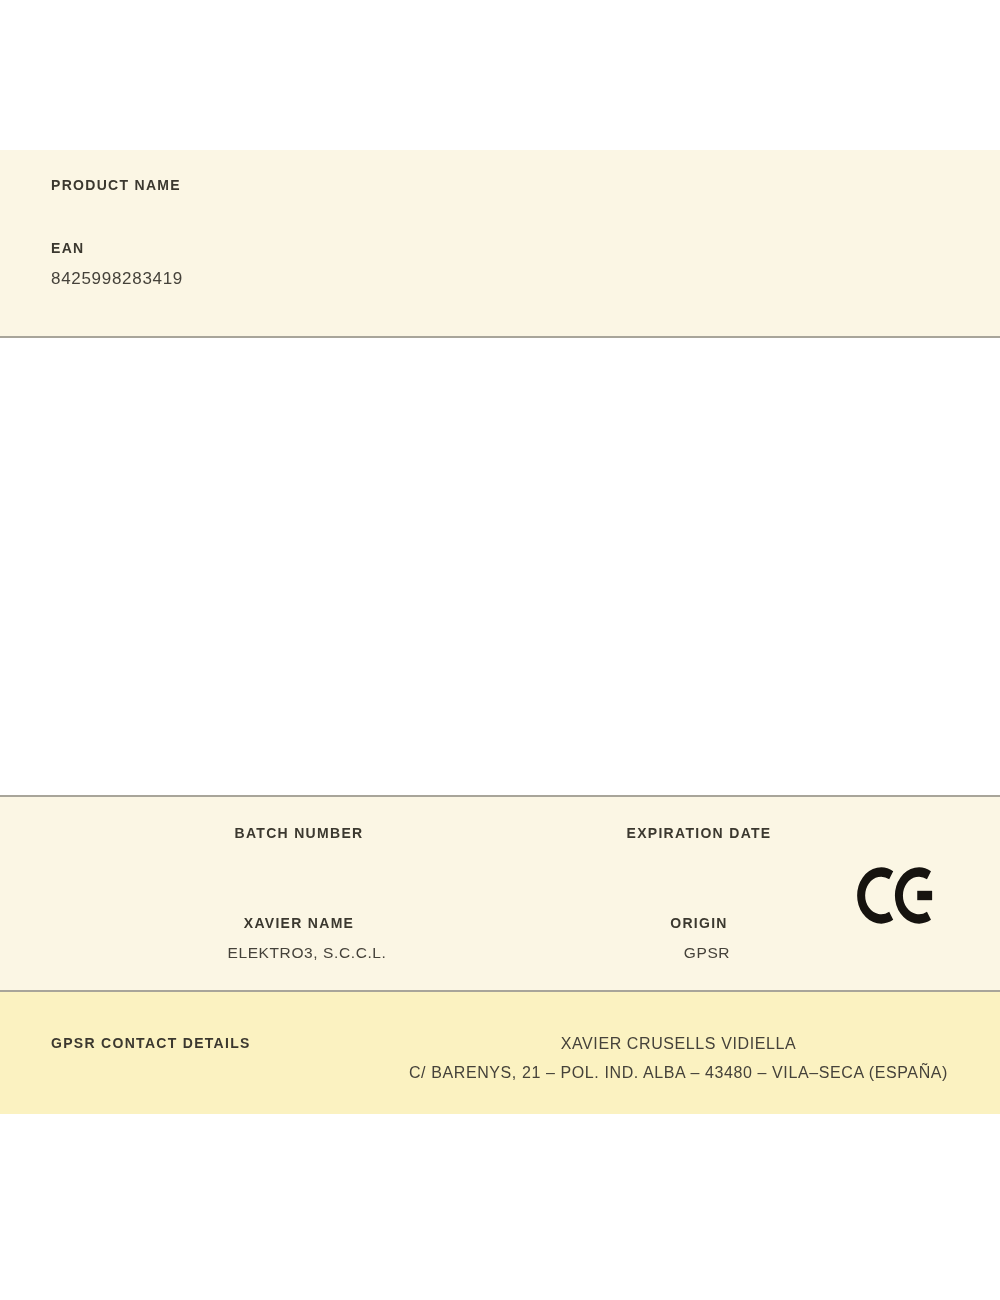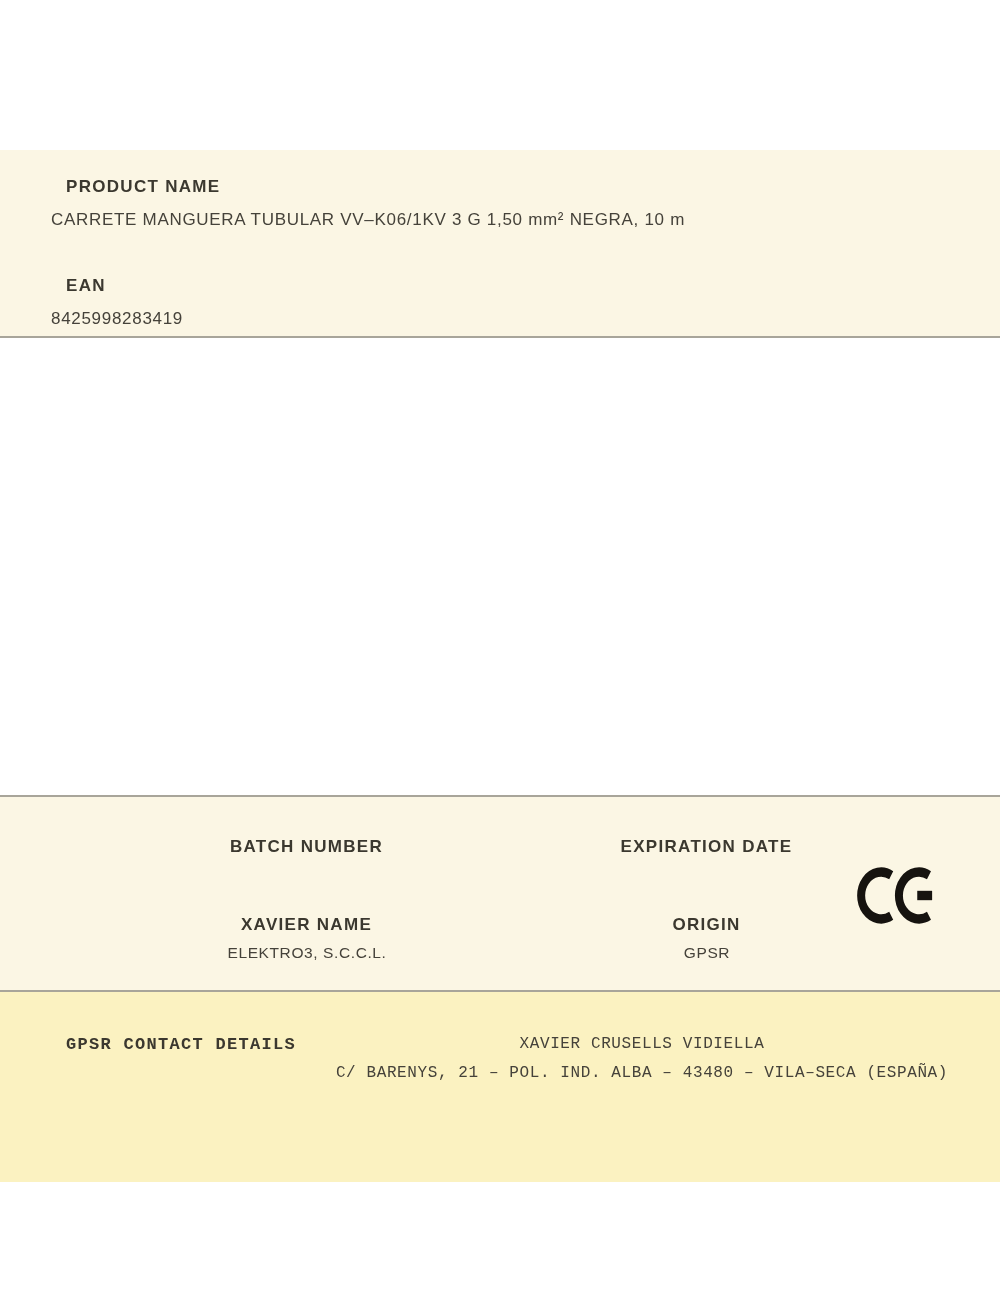--- a/index.html
+++ b/index.html
@@ -22,26 +22,25 @@
     box-sizing: border-box;
   }
   .section-product {
     top: 150px;
     height: 188px;
     background: #fbf6e4;
     border-bottom: 2px solid #a8a59a;
     padding: 27px 51px 0 51px;
   }
   .field-label {
-    font-size: 17px;
+    font-size: 14px;
     font-weight: bold;
     letter-spacing: 1.3px;
     color: #3b382f;
     line-height: 1.15;
-    margin-left: 15px;
   }
   .field-value {
     font-size: 17px;
     letter-spacing: 0.7px;
     color: #45423a;
     line-height: 1.15;
   }
   .section-product .field-value {
     margin-top: 13px;
   }
@@ -55,21 +54,21 @@
     border-top: 2px solid #a8a59a;
     border-bottom: 2px solid #a8a59a;
   }
   .col {
     position: absolute;
     width: 400px;
     text-align: center;
   }
   .col-left  { left: 99px; }
   .col-right { left: 499px; }
-  .col .row1-label { position: absolute; top: 40px;  left: 0; right: 0; }
+  .col .row1-label { position: absolute; top: 28px;  left: 0; right: 0; }
   .col .row1-value { position: absolute; top: 58px;  left: 0; right: 0; }
   .col .row2-label { position: absolute; top: 118px; left: 0; right: 0; }
   .col .row2-value { position: absolute; top: 147px; left: 16px; right: 0; }
   .col .field-value {
     font-size: 15.5px;
     letter-spacing: 0.6px;
   }
   .ce-mark {
     position: absolute;
     top: 65px;
@@ -77,23 +76,22 @@
     width: 87px;
     height: 67px;
   }
   .ce-mark svg {
     width: 100%;
     height: 100%;
     display: block;
   }
   .section-contact {
     top: 992px;
-    height: 190px;
+    height: 122px;
     background: #fbf2c1;
-    font-family: Liberation Mono, monospace;
   }
   .gpsr-label {
     position: absolute;
     left: 51px;
     top: 43px;
   }
   .contact-block {
     position: absolute;
     right: 52px;
     top: 43px;
@@ -105,21 +103,20 @@
     color: #45423a;
     line-height: 1.15;
     margin-bottom: 11px;
   }
 </style>
 </head>
 <body>
 
 <div class="section section-product">
   <div class="field-label">PRODUCT NAME</div>
-  <div class="field-value">CARRETE MANGUERA TUBULAR VV–K06/1KV 3 G 1,50 mm² NEGRA, 10 m</div>
   <div class="field-label label-ean">EAN</div>
   <div class="field-value">8425998283419</div>
 </div>
 
 <div class="section section-batch">
   <div class="col col-left">
     <div class="field-label row1-label">BATCH NUMBER</div>
     <div class="field-value row1-value"></div>
     <div class="field-label row2-label">XAVIER NAME</div>
     <div class="field-value row2-value">ELEKTRO3, S.C.C.L.</div>

